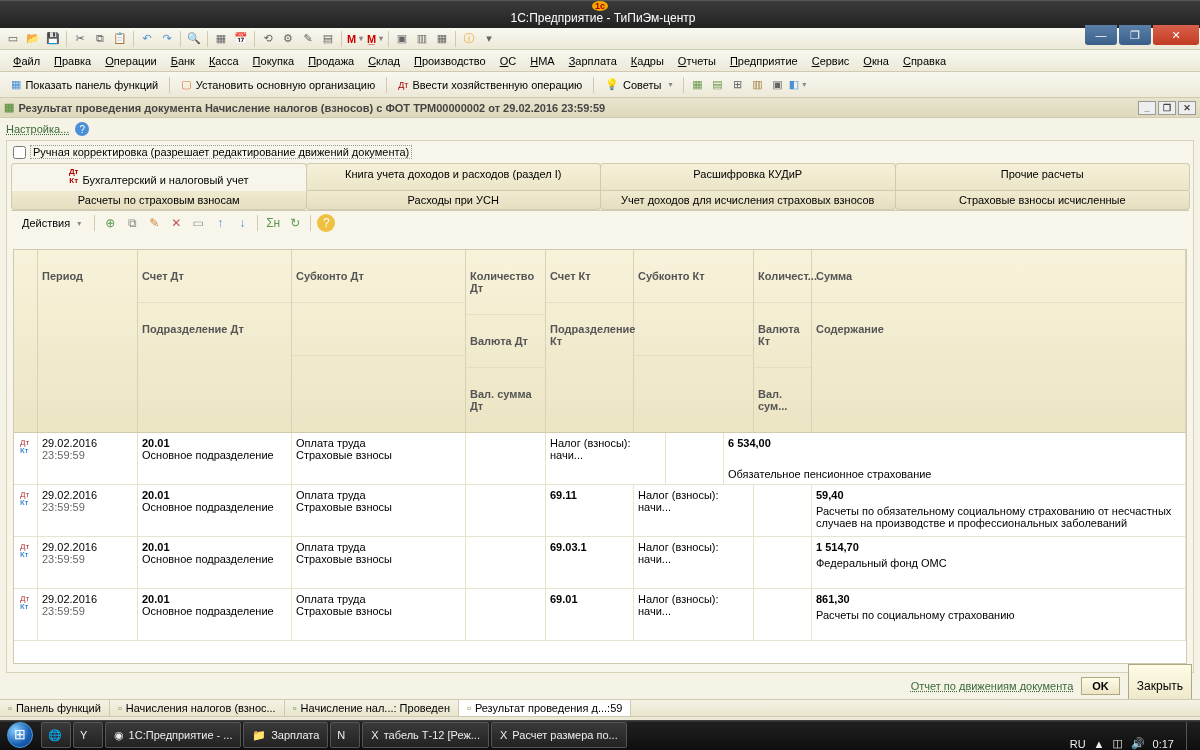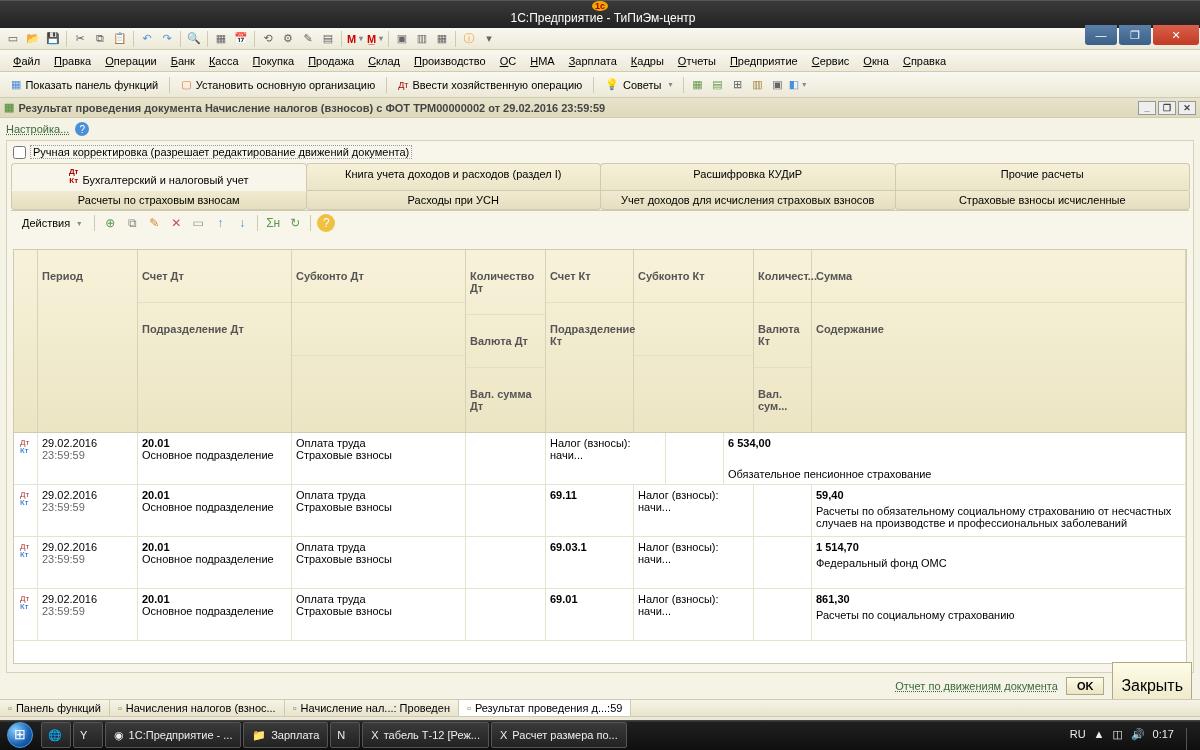--- a/index.html
+++ b/index.html
@@ -55,33 +55,33 @@
 .ghcell.nb { border-bottom: none; }
 .grow { display: flex; border-bottom: 1px solid #e8e3cc; font-size: 11px; min-height: 52px; }
 .gcell { padding: 4px 4px; border-right: 1px solid #e8e3cc; }
 .gcell b { font-weight: bold; }
 .dtkt { font-size: 8px; line-height: 8px; padding: 2px; color: #a33; }
 .dtkt .kt { color: #06c; }
 .time { color: #666; }
 .bottom-bar { position: absolute; bottom: 2px; right: 8px; height: 22px; display: flex; align-items: center; gap: 8px; font-size: 11px; }
 .bottom-bar a { color: #3a6a3a; text-decoration: underline dotted; cursor: pointer; }
 .bottom-bar .okbtn { padding: 2px 10px; border: 1px solid #b0a880; background: linear-gradient(#fefce8,#ece5c4); font-weight: bold; font-size: 11px; }
-.bottom-bar .closebtn { padding: 14px 8px; border: 1px solid #b0a880; background: linear-gradient(#fefce8,#ece5c4); font-size: 16px; }
+.bottom-bar .closebtn { padding: 14px 8px; border: 1px solid #b0a880; background: linear-gradient(#fefce8,#ece5c4); font-size: 12px; }
 .window-tabs { position: absolute; left: 0; right: 0; bottom: 33px; height: 18px; background: linear-gradient(#f5f3e6,#e8e4cc); border-top: 1px solid #cfcab0; border-bottom: 1px solid #cfcab0; display: flex; font-size: 11px; }
 .wtab { padding: 2px 8px; border-right: 1px solid #cfcab0; display: flex; align-items: center; gap: 4px; cursor: default; max-width: 180px; white-space: nowrap; overflow: hidden; }
 .wtab.active { background: #fff; }
 .statusbar { position: absolute; left: 0; right: 0; bottom: 18px; height: 15px; background: #ece9d8; font-size: 10px; padding: 1px 6px; color: #666; display: flex; align-items: center; }
 .statusbar .sright { margin-left: auto; display: flex; gap: 8px; }
 .taskbar { position: absolute; left: 0; right: 0; bottom: 0; height: 30px; background: linear-gradient(to bottom, #4b4b4b 0%, #202020 8%, #181818 50%, #0e0e0e 100%); display: flex; align-items: center; }
 .start { width: 40px; height: 30px; display: flex; align-items: center; justify-content: center; }
 .orb { width: 26px; height: 26px; border-radius: 50%; background: radial-gradient(circle at 30% 30%, #88d0ff, #1a5fb4 60%, #0a3a6a); border: 1px solid #4aa0e0; position: relative; }
 .orb::before { content: "⊞"; color: #fff; position: absolute; left: 6px; top: 3px; font-size: 14px; }
 .task { height: 26px; margin: 0 1px; padding: 0 8px; background: linear-gradient(#3a3a3a,#222); border: 1px solid #555; border-radius: 2px; color: #eee; font-size: 11px; display: flex; align-items: center; gap: 5px; max-width: 160px; min-width: 40px; white-space: nowrap; overflow: hidden; }
 .task.icon-only { min-width: 30px; padding: 0 6px; }
-.tray { margin-left: auto; display: flex; align-items: flex-start; color: #eee; font-size: 11px; padding: 8px 6px; gap: 8px; height: 100%; }
+.tray { margin-left: auto; display: flex; align-items: flex-end; color: #eee; font-size: 11px; padding: 0 6px; gap: 8px; height: 100%; }
 .clock { text-align: right; line-height: 12px; font-size: 11px; }
 .drop::after { content: "▾"; font-size: 8px; margin-left: 3px; color: #888; }
 </style>
 </head>
 <body>
 
 <div class="titlebar">
   <div class="icon1c">1c</div>
   <span>1С:Предприятие - ТиПиЭм-центр</span>
   <div class="wbtns">

